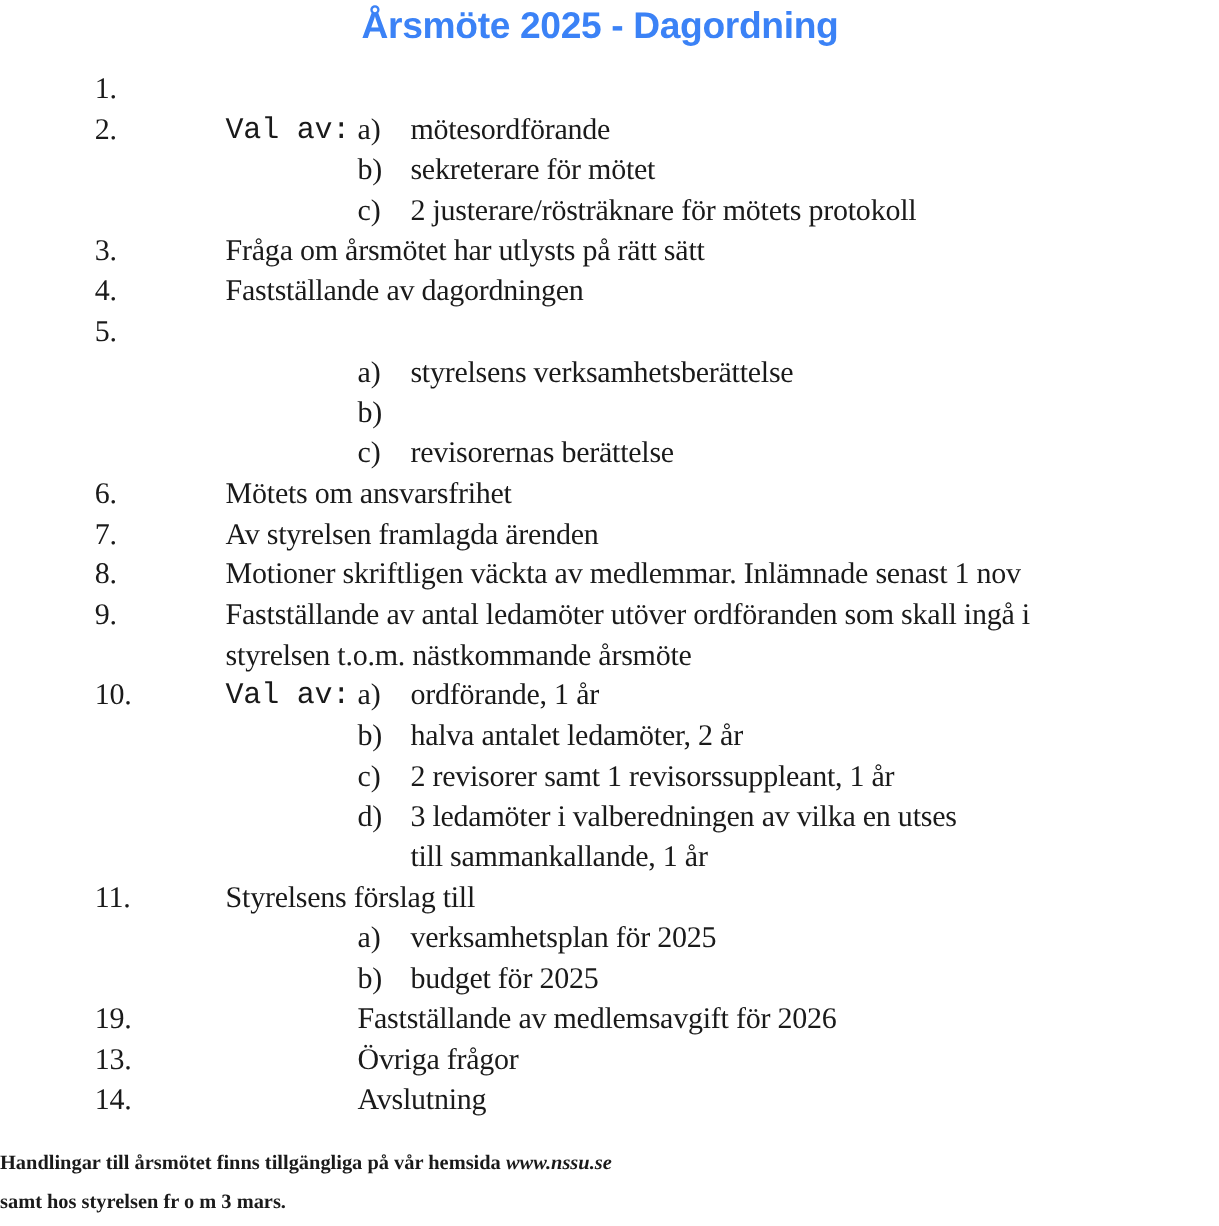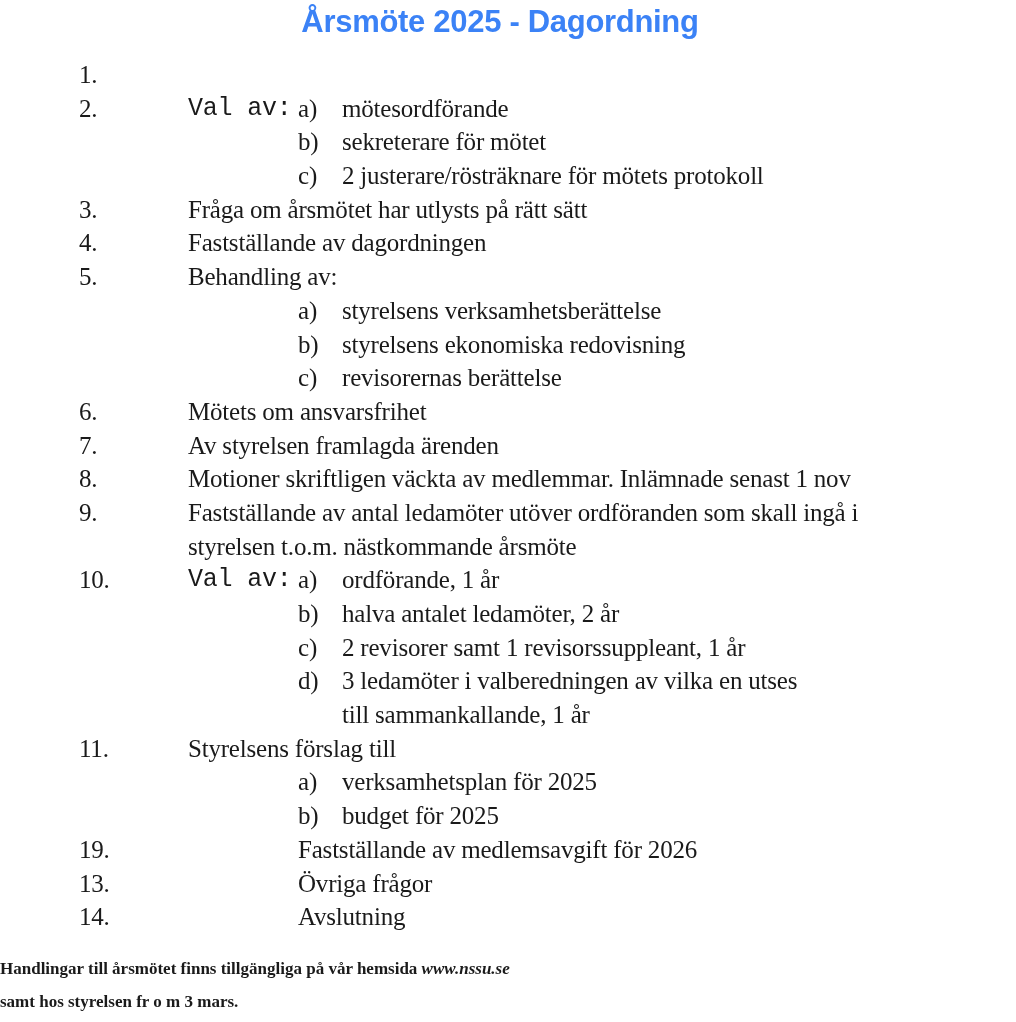--- a/index.html
+++ b/index.html
@@ -53,29 +53,27 @@
     <div class="row">
       <span class="num">3.</span>
       <span class="text">Fråga om årsmötet har utlysts på rätt sätt</span>
     </div>
     <div class="row">
       <span class="num">4.</span>
       <span class="text">Fastställande av dagordningen</span>
     </div>
     <div class="row">
       <span class="num">5.</span>
-      <span class="text">Behandling av:</span>
     </div>
     <div class="row">
       <span class="letter">a)</span>
       <span class="subtext">styrelsens verksamhetsberättelse</span>
     </div>
     <div class="row">
       <span class="letter">b)</span>
-      <span class="subtext">styrelsens ekonomiska redovisning</span>
     </div>
     <div class="row">
       <span class="letter">c)</span>
       <span class="subtext">revisorernas berättelse</span>
     </div>
     <div class="row">
       <span class="num">6.</span>
       <span class="text">Mötets om ansvarsfrihet</span>
     </div>
     <div class="row">

